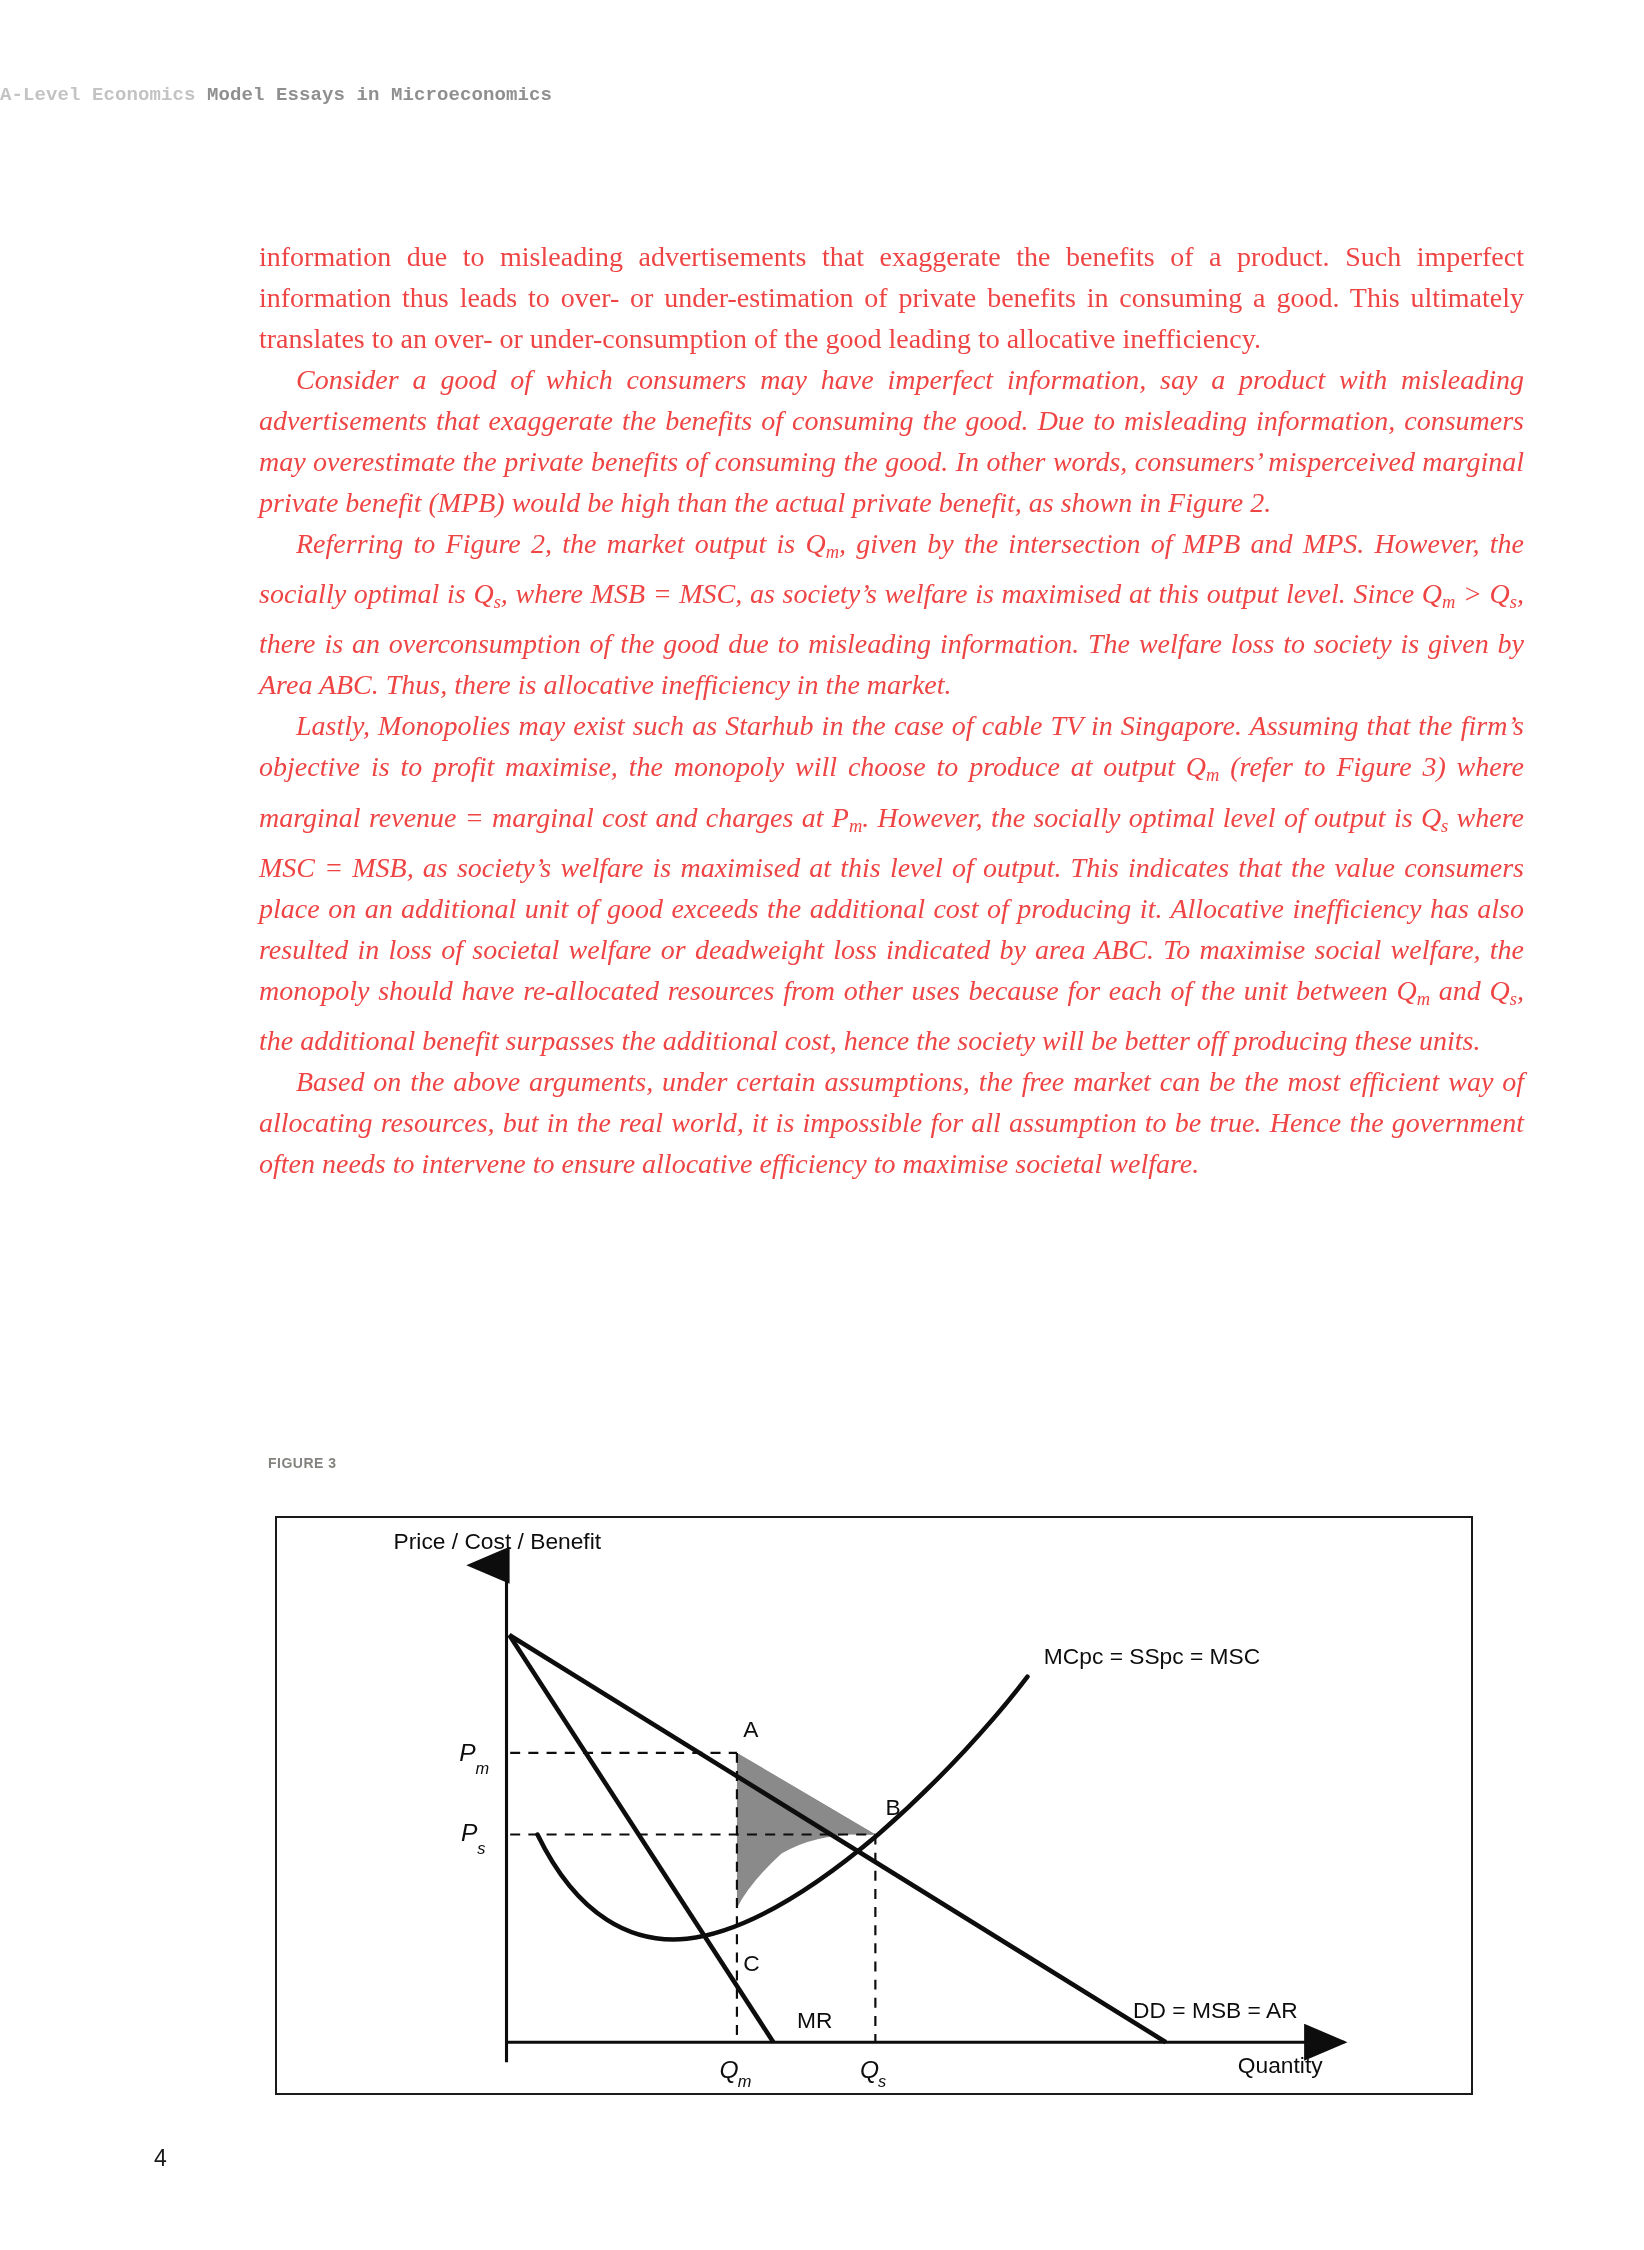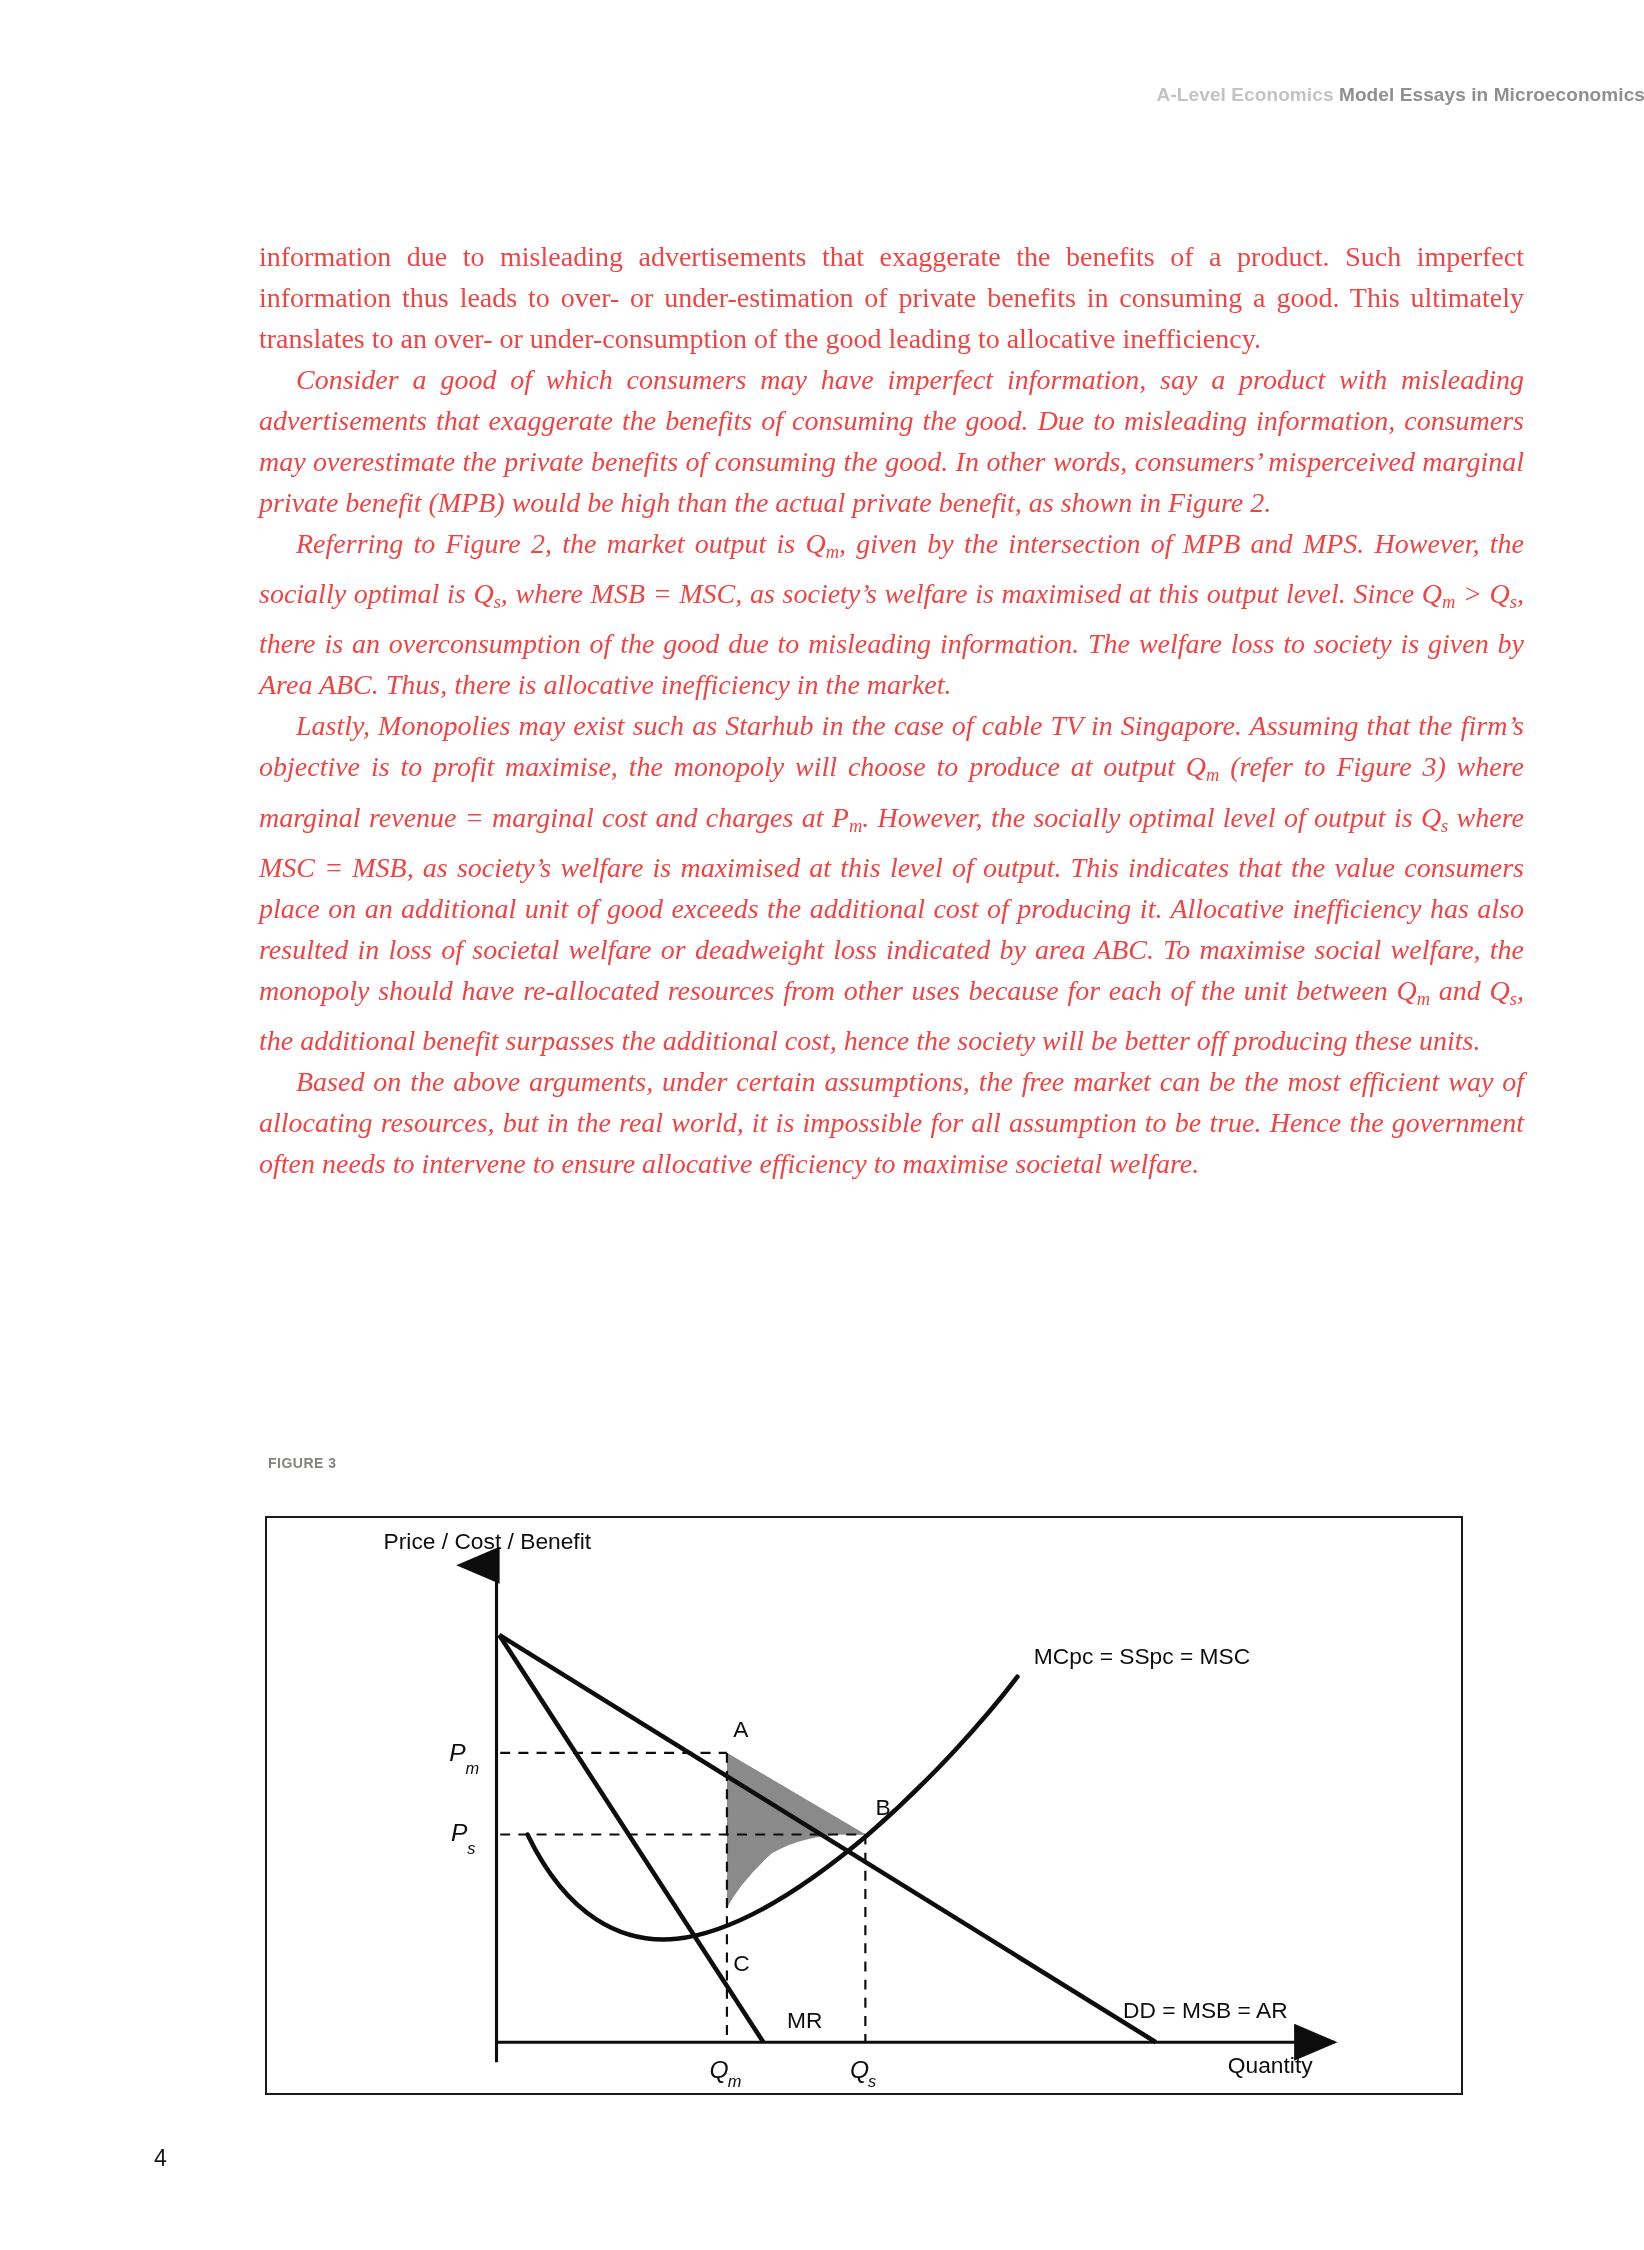--- a/index.html
+++ b/index.html
@@ -14,22 +14,22 @@
     font-family: "Liberation Serif", "DejaVu Serif", serif;
     overflow: hidden;
   }
 
   
   #running-head {
     position: absolute;
     top: 84px;
     left: 0;
     width: 1645px;
-    text-align: right;
-    font-family: Liberation Sans, sans-serif;
+    text-align: left;
+    font-family: Liberation Mono, monospace;
     font-size: 19px;
     letter-spacing: 0.1px;
     white-space: nowrap;
   }
   #running-head .rh-light {
     color: #c3c3c3;
     font-weight: 700;
   }
   #running-head .rh-dark {
     color: #8f8f8f;
@@ -68,21 +68,21 @@
     left: 268px;
     top: 1455px;
     font-family: "Liberation Sans", "DejaVu Sans", sans-serif;
     font-size: 14px;
     font-weight: 600;
     letter-spacing: 0.5px;
     color: #84837f;
   }
   #figure-box {
     position: absolute;
-    left: 265px;
+    left: 275px;
     top: 1516px;
     width: 1198px;
     height: 579px;
     border: 2.7px solid #1a1a1a;
     background: #ffffff;
     box-sizing: border-box;
   }
   #figure-box svg {
     display: block;
     width: 100%;

